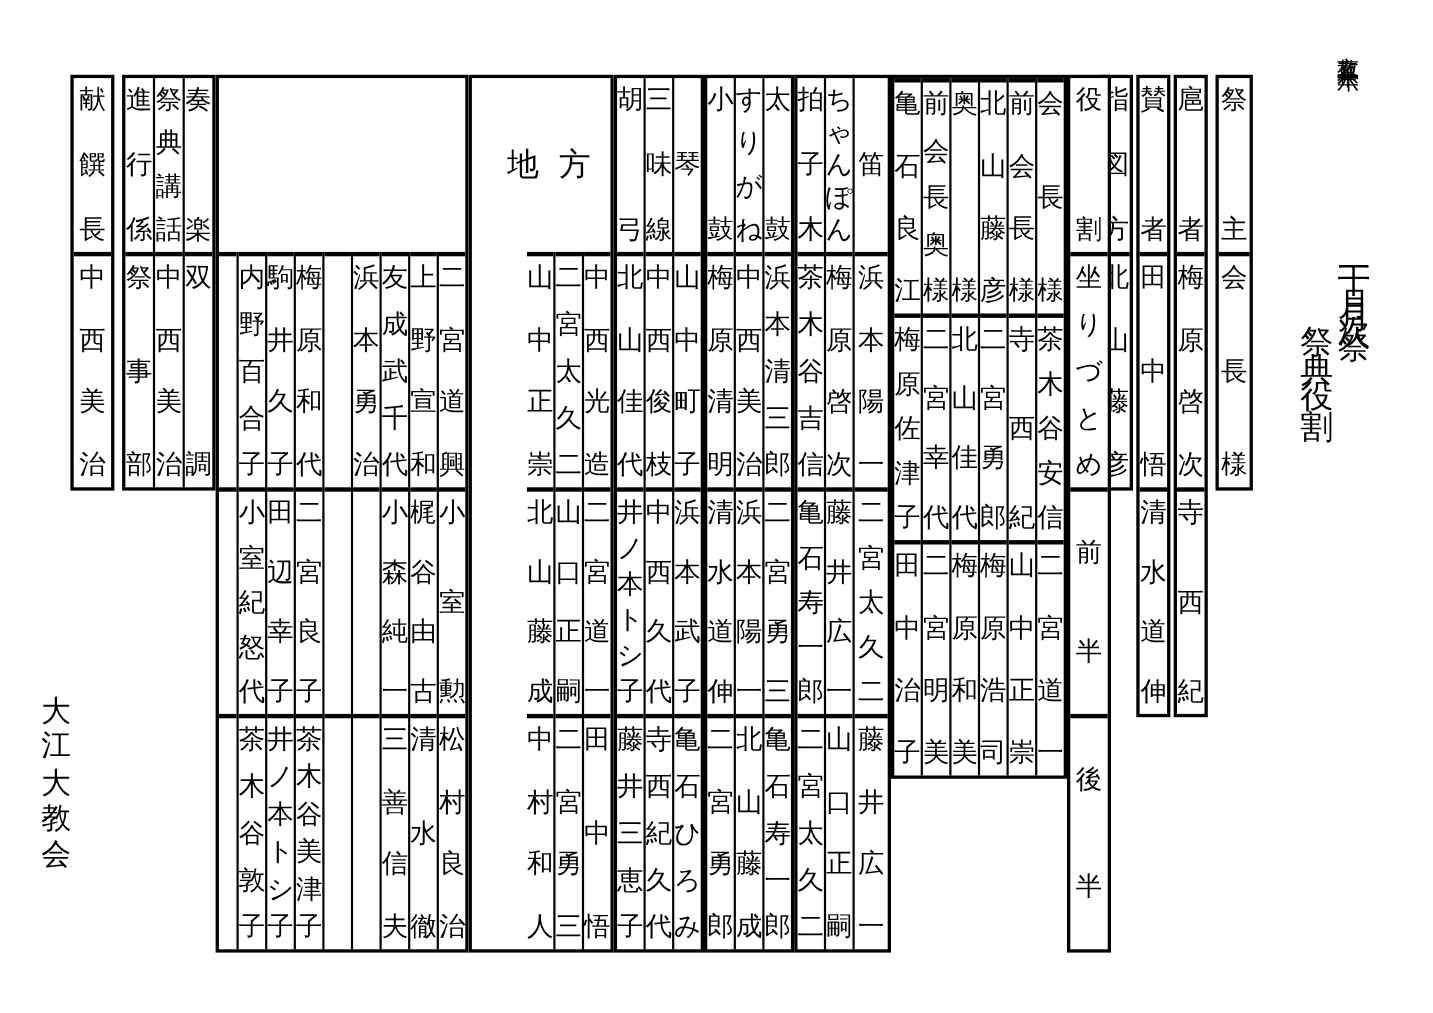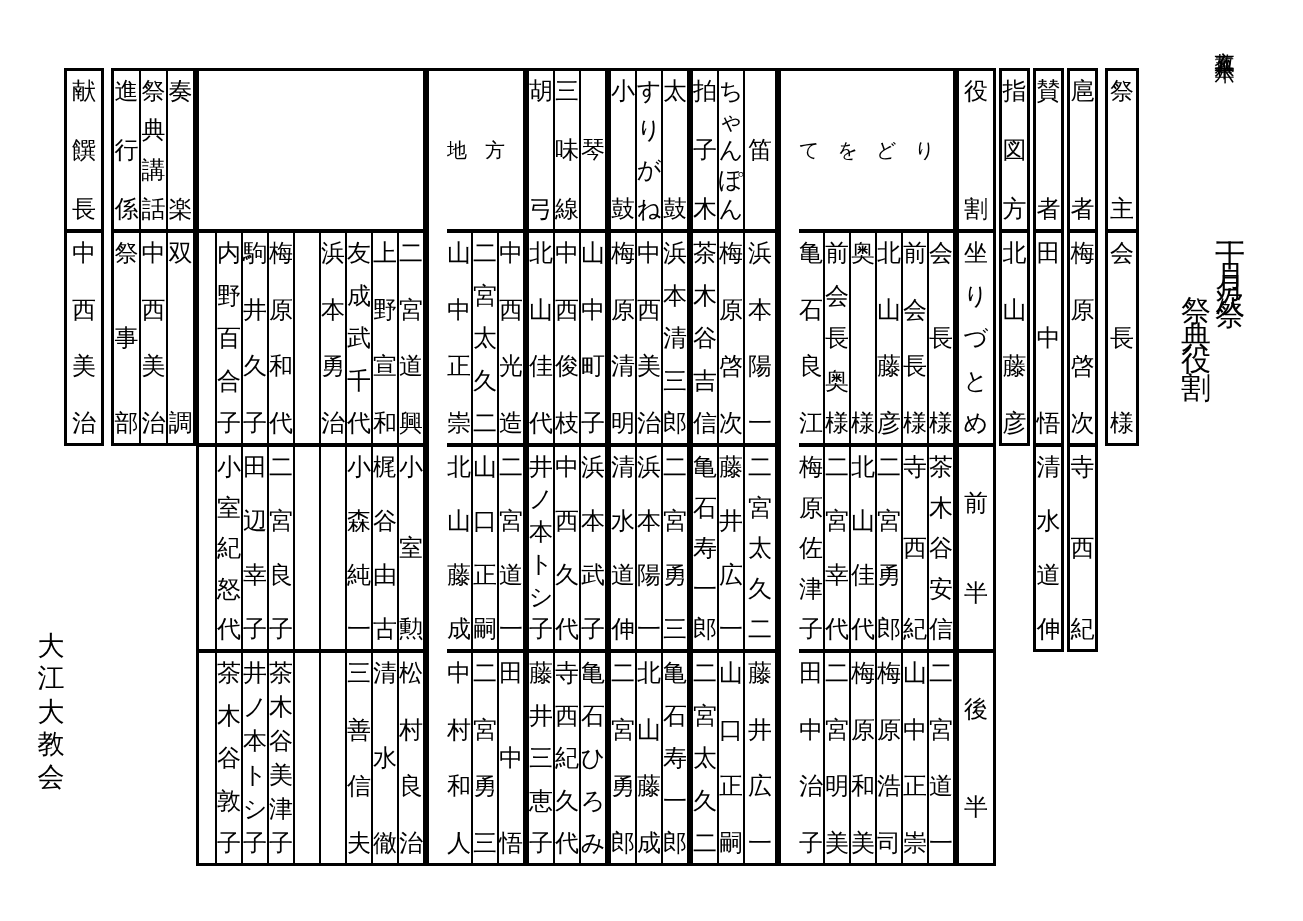--- a/index.html
+++ b/index.html
@@ -17,21 +17,21 @@
   .main{position:absolute;left:196px;top:68px;display:flex;flex-direction:row-reverse;align-items:flex-start;}
   .grp{border:3px solid #000;background:#fff;}
   .cols{display:flex;flex-direction:row-reverse;}
   .col{display:flex;flex-direction:column;}
   .cols > .col + .col{border-right:2px solid #000;}
   .c{width:24px;box-sizing:border-box;font-size:24px;line-height:1;}
   .h{height:158px;}
   .r1{height:214px;border-top:4px solid #000;}
   .r2{height:206px;border-top:4px solid #000;}
   .r3{height:214px;border-top:4px solid #000;}
-  .sp-hd{height:158px;display:flex;align-items:center;justify-content:center;font-size:20px;letter-spacing:18px;padding-left:18px;box-sizing:border-box;}
+  .sp-hd{height:158px;display:flex;align-items:center;justify-content:center;font-size:29px;letter-spacing:18px;padding-left:32px;box-sizing:border-box;}
 
   
   .v{display:flex;flex-direction:column;align-items:center;justify-content:space-between;padding:8px 0;}
   .v span{display:block;line-height:1;}
   .v.ctr{justify-content:center;}
   .v.pxl{padding:44px 0;}
 
   .w16{width:16px;} .w28{width:28px;} .w30{width:30px;} .w34{width:34px;}
 
   
@@ -135,21 +135,20 @@
             <span>半</span>
           </div>
         <div class="c r3 v pxl w34">
             <span>後</span>
             <span>半</span>
           </div>
       </div>
     </div>
 
     <div class="grp">
-      <div class="sp-hd">てをどり</div>
       <div class="cols">
         <div class="col">
           <div class="c r1 v">
               <span>会</span>
               <span>長</span>
               <span>様</span>
             </div>
           <div class="c r2 v">
               <span>茶</span>
               <span>木</span>

